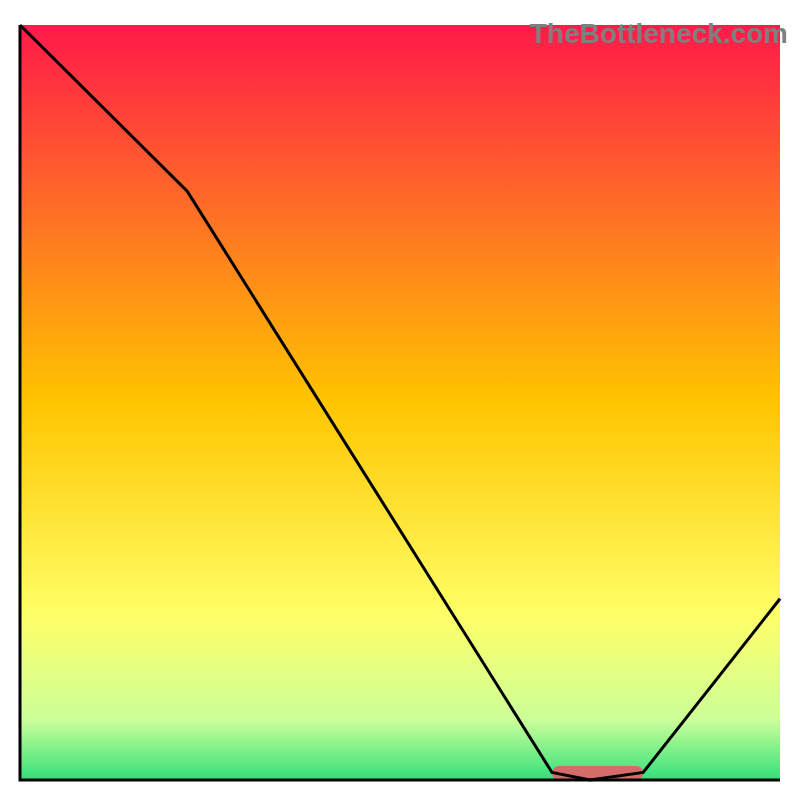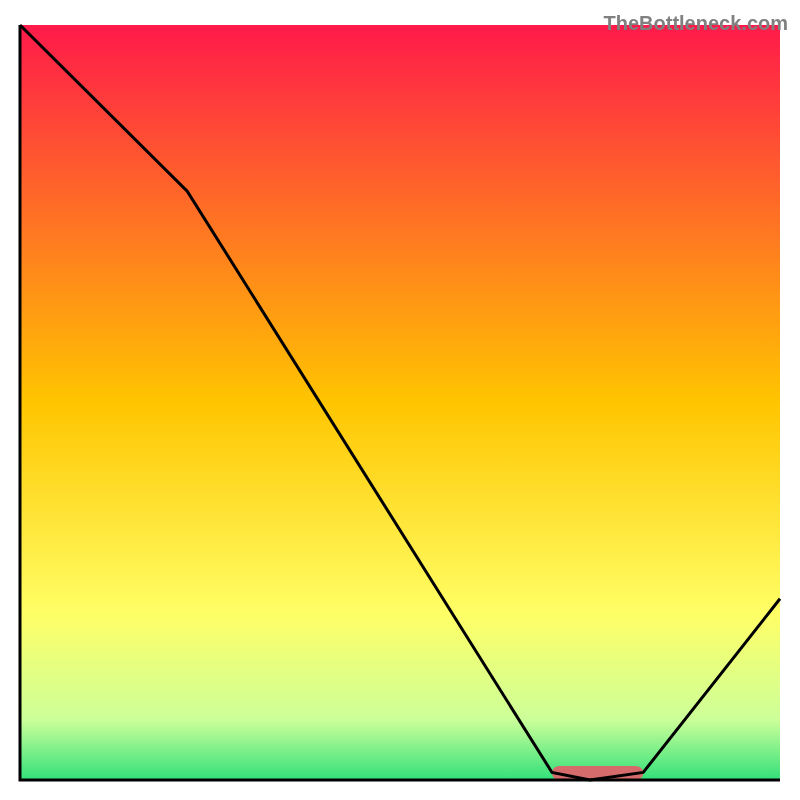--- a/index.html
+++ b/index.html
@@ -10,24 +10,24 @@
     height: 800px;
     overflow: hidden;
   }
   .container {
     position: relative;
     width: 800px;
     height: 800px;
   }
   .watermark {
     position: absolute;
-    top: 12px;
+    top: 18px;
     right: 12px;
     font-family: Arial, Helvetica, sans-serif;
-    font-size: 20px;
+    font-size: 28px;
     font-weight: bold;
     color: #808080;
     z-index: 10;
   }
   svg { display: block; }
 </style>
 </head>
 <body>
 
 <div class="container">

